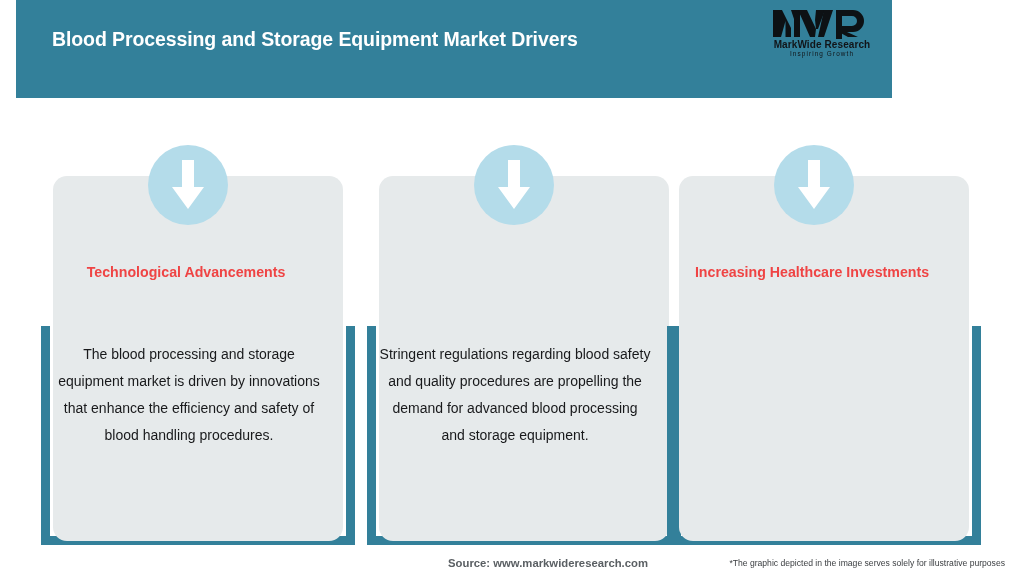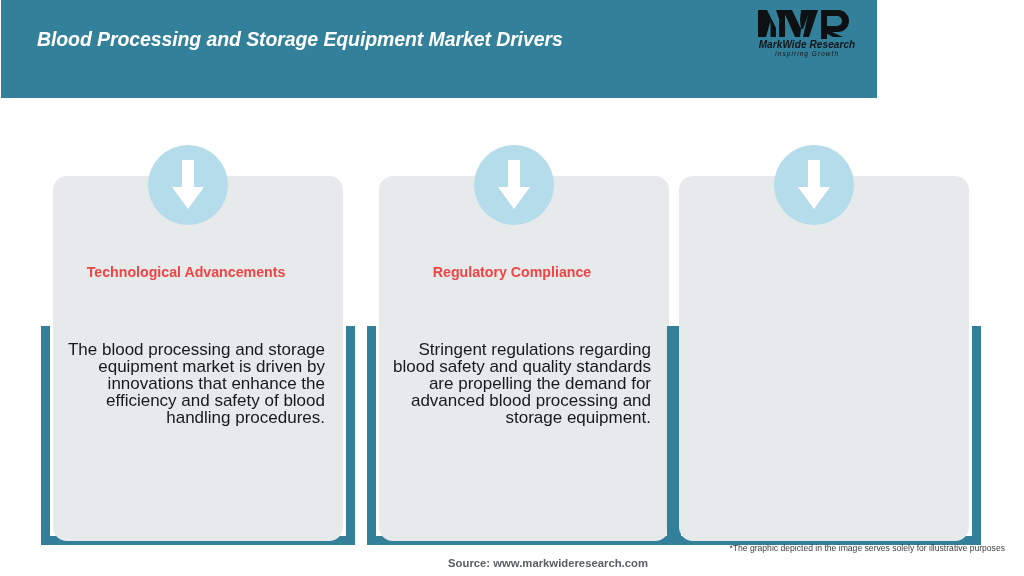--- a/index.html
+++ b/index.html
@@ -11,27 +11,26 @@
     height: 576px;
     background: #ffffff;
     font-family: "Liberation Sans", sans-serif;
     overflow: hidden;
     position: relative;
   }
 
   
   .header {
     position: absolute;
-    left: 1px;
+    left: 16px;
     top: 0;
     width: 876px;
     height: 98px;
     background: #33809a;
     box-sizing: border-box;
-    font-style: italic;
   }
   .header-title {
     position: absolute;
     left: 36px;
     top: 28px;
     font-size: 19.5px;
     font-weight: bold;
     color: #ffffff;
     letter-spacing: -0.1px;
     white-space: nowrap;
@@ -131,42 +130,42 @@
     font-size: 14.2px;
     font-weight: bold;
     color: #ef4444;
     line-height: 22px;
   }
   .card-body {
     position: absolute;
     left: 12px;
     top: 196px;
     width: 272px;
-    font-size: 17px;
+    font-size: 14px;
     color: #18191b;
-    line-height: 17px;
-    text-align: right;
+    line-height: 27px;
+    text-align: center;
   }
 
   
   .source {
     position: absolute;
     left: 0;
     top: 557px;
     width: 1024px;
     text-align: center;
     font-size: 11.3px;
     font-weight: bold;
     color: #5a5f63;
     margin-left: 36px;
   }
   .disclaimer {
     position: absolute;
     right: 19px;
-    top: 543px;
+    top: 558px;
     font-size: 8.6px;
     color: #3a3d40;
     white-space: nowrap;
   }
 </style>
 </head>
 <body>
 
 <div class="header">
   <div class="header-title">Blood Processing and Storage Equipment Market Drivers</div>
@@ -205,30 +204,30 @@
   </div>
 
   <div class="card card-2">
     <div class="card-frame"></div>
     <div class="card-panel"></div>
     <div class="card-icon">
       <svg viewBox="0 0 34 50">
         <polygon points="11,0 23,0 23,27 33,27 17,49 1,27 11,27" fill="#ffffff"></polygon>
       </svg>
     </div>
-    <div class="card-heading">Regulatory Compliance</div>
-    <div class="card-body">Stringent regulations regarding blood safety and quality standards are propelling the demand for advanced blood processing and storage equipment.</div>
+    <div class="card-body">Stringent regulations regarding blood safety and quality procedures are propelling the demand for advanced blood processing and storage equipment.</div>
   </div>
 
   <div class="card card-3">
     <div class="card-frame"></div>
     <div class="card-panel"></div>
     <div class="card-icon">
       <svg viewBox="0 0 34 50">
         <polygon points="11,0 23,0 23,27 33,27 17,49 1,27 11,27" fill="#ffffff"></polygon>
       </svg>
     </div>
+    <div class="card-heading">Increasing Healthcare Investments</div>
   </div>
 
 </div>
 
 <div class="source">Source: www.markwideresearch.com</div>
 <div class="disclaimer">*The graphic depicted in the image serves solely for illustrative purposes</div>
 
 </body></html>

